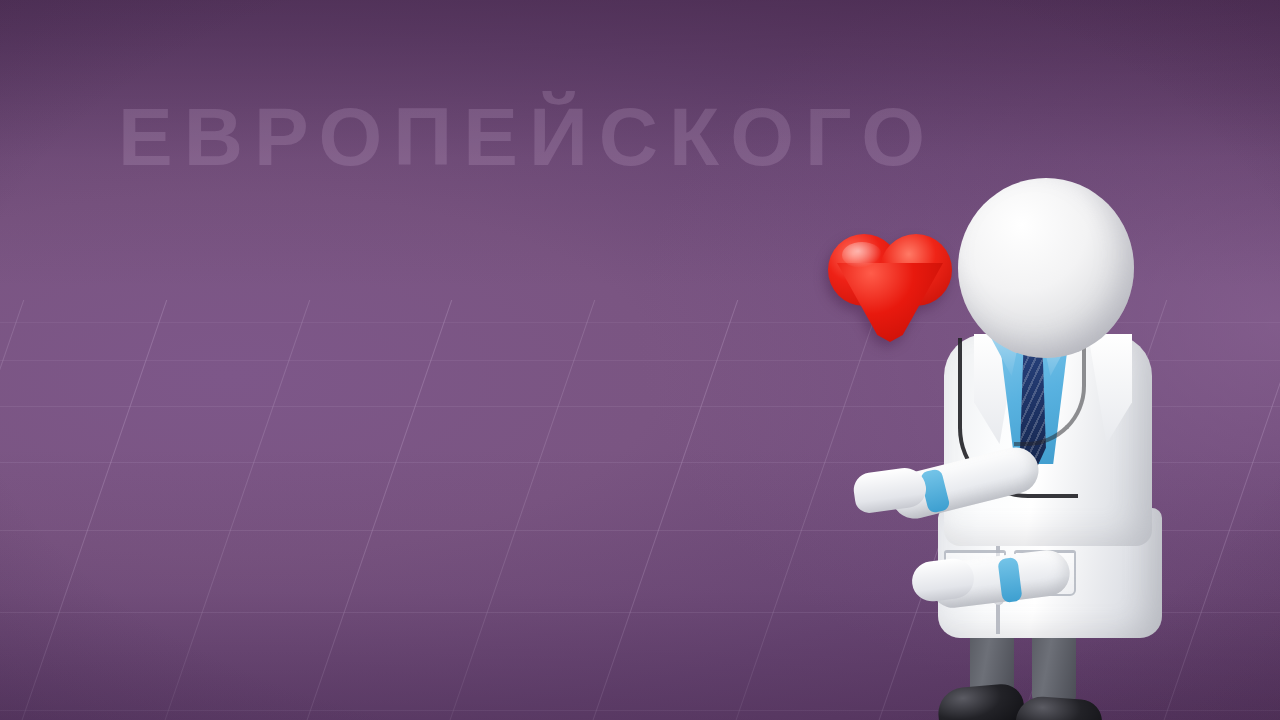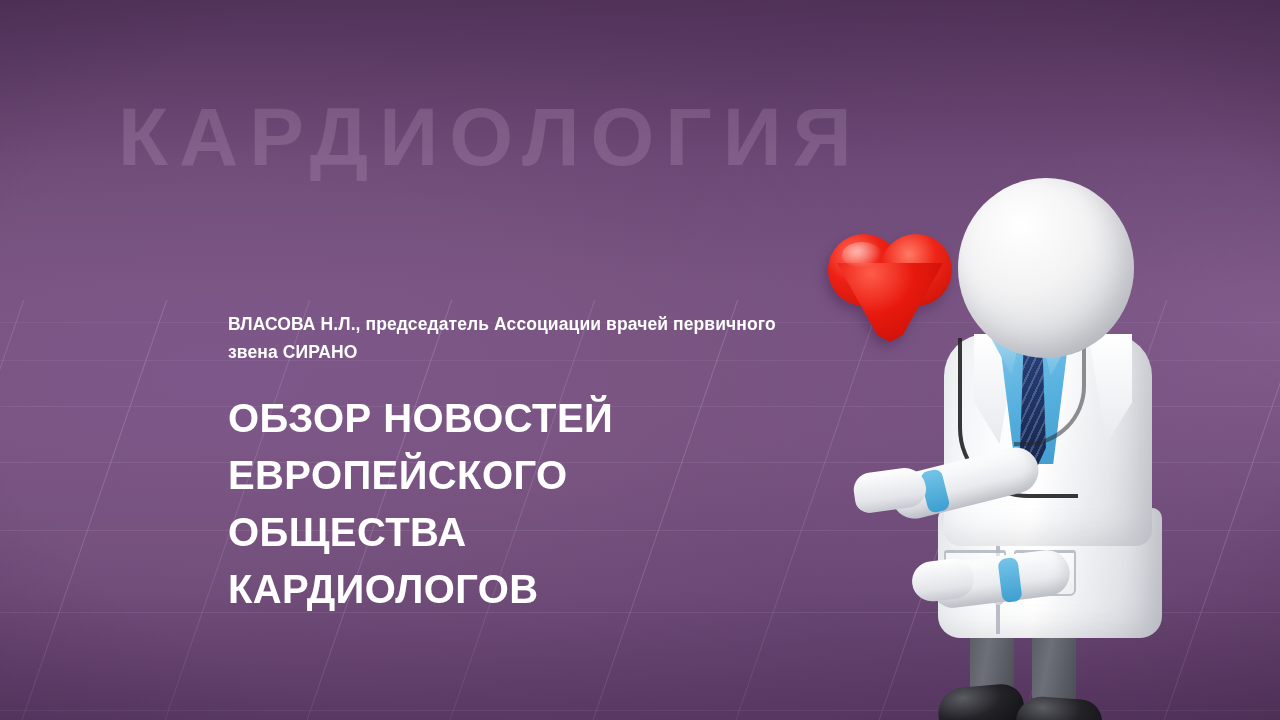--- a/index.html
+++ b/index.html
@@ -345,26 +345,22 @@
     <div class="dline" style="left:75%;  transform:rotate(19deg);"></div>
     <div class="dline b" style="left:84%;  transform:rotate(19deg);"></div>
     <div class="dline" style="left:93%;  transform:rotate(19deg);"></div>
 
   </div>
 
   <div class="bg-vignette-top"></div>
   <div class="bg-vignette-bottom"></div>
   <div class="bg-vignette-corners"></div>
 
-  <div class="watermark">КАРДИОЛОГИЯ</div>
-
-  <div class="text-block">
-    <div class="subtitle">ВЛАСОВА Н.Л., председатель Ассоциации врачей первичного звена СИРАНО</div>
-    <div class="headline">ОБЗОР НОВОСТЕЙ ЕВРОПЕЙСКОГО ОБЩЕСТВА КАРДИОЛОГОВ</div>
-  </div>
+  <div class="watermark">ЕВРОПЕЙСКОГО</div>
+
 
   <div class="figure">
 
     <div class="heart">
       <div class="lobe l"></div>
       <div class="lobe r"></div>
       <div class="body"></div>
       <div class="gloss"></div>
     </div>
 

